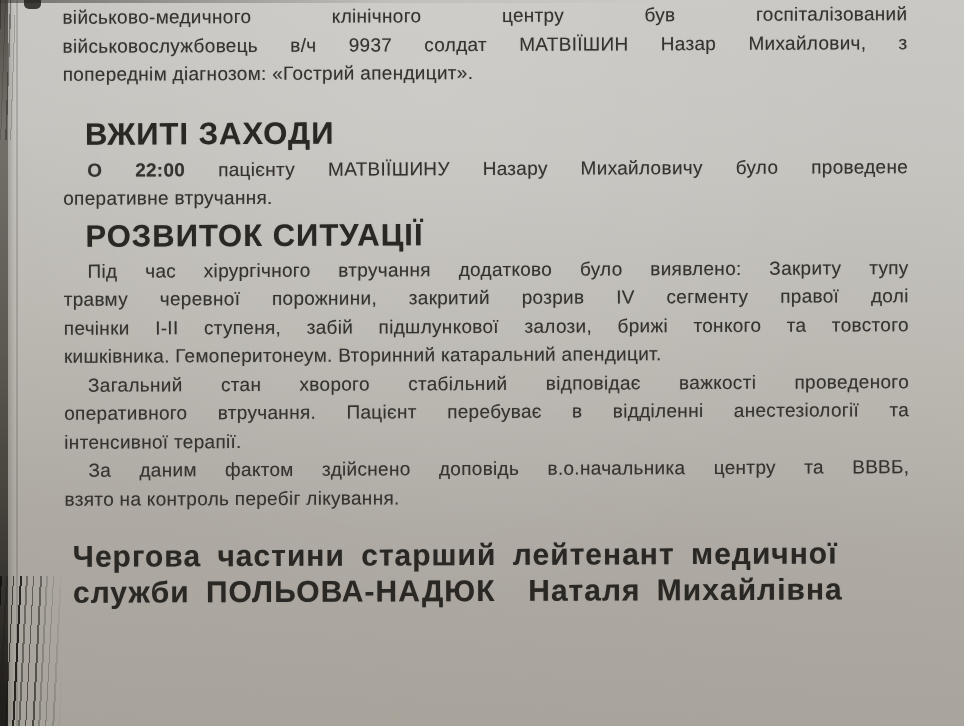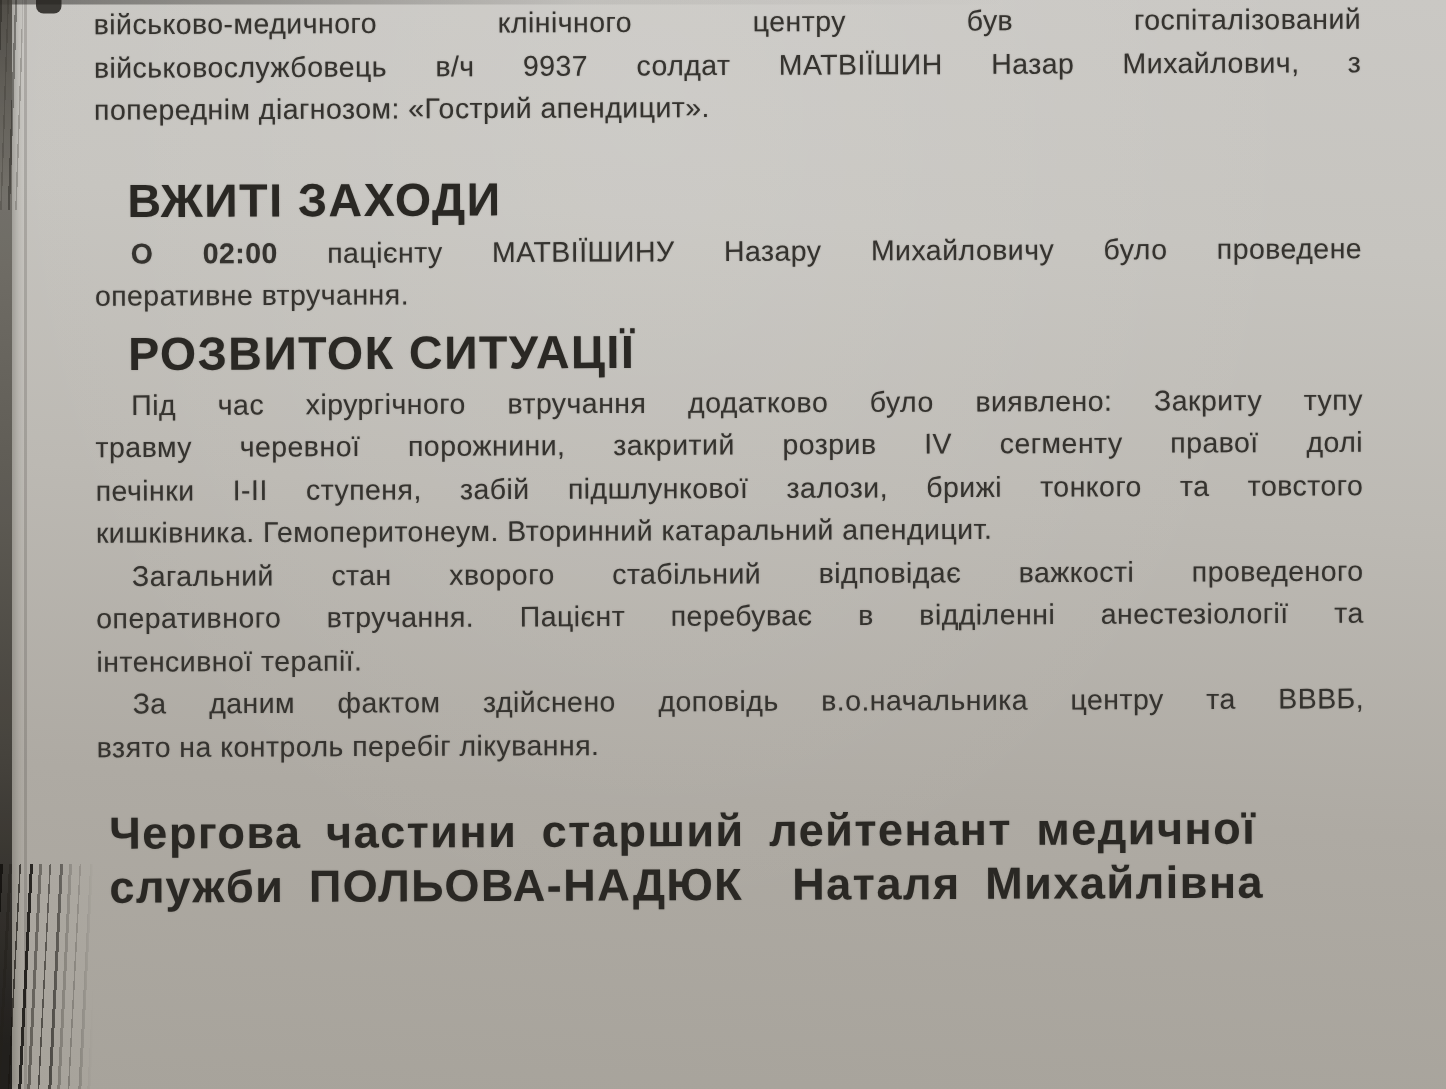--- a/index.html
+++ b/index.html
@@ -114,21 +114,21 @@
 
   <div>
     <div class="body-line">військово-медичного клінічного центру був госпіталізований</div>
     <div class="body-line">військовослужбовець в/ч 9937 солдат МАТВІЇШИН Назар Михайлович, з</div>
     <div class="body-line last">попереднім діагнозом: «Гострий апендицит».</div>
   </div>
 
   <div class="heading h1">ВЖИТІ ЗАХОДИ</div>
 
   <div>
-    <div class="body-line ind"><span class="bold-inline">О 02:00</span><span> пацієнту МАТВІЇШИНУ Назару Михайловичу було проведене</span></div>
+    <div class="body-line ind"><span class="bold-inline">О 22:00</span><span> пацієнту МАТВІЇШИНУ Назару Михайловичу було проведене</span></div>
     <div class="body-line last">оперативне втручання.</div>
   </div>
 
   <div class="heading h2">РОЗВИТОК СИТУАЦІЇ</div>
 
   <div>
     <div class="body-line ind">Під час хірургічного втручання додатково було виявлено: Закриту тупу</div>
     <div class="body-line">травму черевної порожнини, закритий розрив IV сегменту правої долі</div>
     <div class="body-line">печінки І-ІІ ступеня, забій підшлункової залози, брижі тонкого та товстого</div>
     <div class="body-line last">кишківника. Гемоперитонеум. Вторинний катаральний апендицит.</div>

